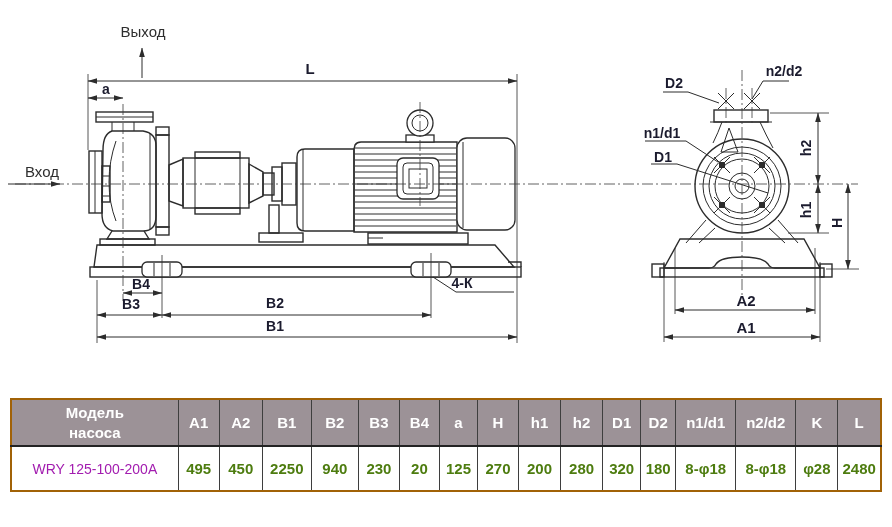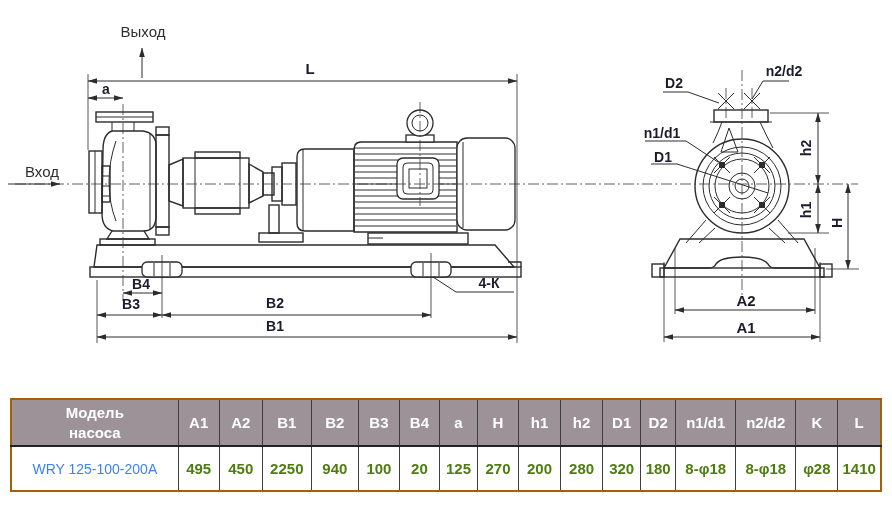--- a/index.html
+++ b/index.html
@@ -12,21 +12,21 @@
   .lbl.rot{transform:translate(-50%,-50%) rotate(-90deg);}
   .lbl.big{font-size:15px;}
   .lbl.flow{font-weight:500;font-size:15px;color:#2e2e2e;}
   table.dims{position:absolute;left:10px;top:398px;width:872px;border-collapse:collapse;
              table-layout:fixed;border:2px solid #a16207;}
   table.dims th{background:#9c9297;color:#ffffff;font-weight:bold;font-size:15px;
                 border:1px solid #3e3e3e;border-bottom:2px solid #232323;height:45px;
                 text-align:center;vertical-align:middle;white-space:pre-line;line-height:1.3;padding:0;}
   table.dims td{background:#ffffff;color:#4d7c0f;font-weight:bold;font-size:15px;
                 border:1px solid #3e3e3e;height:43px;text-align:center;vertical-align:middle;padding:0;}
-  table.dims td.model{font-weight:normal;font-size:14px;color:#3b82f6;}
+  table.dims td.model{font-weight:normal;font-size:14px;color:#a21caf;}
 </style>
 </head>
 <body>
 
 <div class="stage">
 
   <div class="drawing">
     <svg width="892" height="392" viewBox="0 0 892 392" aria-hidden="true">
       <defs>
         <marker id="arr" markerWidth="11" markerHeight="8" refX="9.2" refY="3.5" orient="auto-start-reverse" markerUnits="userSpaceOnUse">
@@ -182,21 +182,21 @@
     </svg>
 
     <div class="lbl flow" style="left:143px;top:31px">Выход</div>
     <div class="lbl flow" style="left:42px;top:171px">Вход</div>
     <div class="lbl big" style="left:310px;top:68px">L</div>
     <div class="lbl" style="left:106px;top:89px">a</div>
     <div class="lbl" style="left:141px;top:284px">B4</div>
     <div class="lbl" style="left:131px;top:304px">B3</div>
     <div class="lbl" style="left:275px;top:303px">B2</div>
     <div class="lbl" style="left:275px;top:326px">B1</div>
-    <div class="lbl" style="left:489px;top:283px">4-К</div>
+    <div class="lbl" style="left:462px;top:283px">4-К</div>
     <div class="lbl" style="left:674px;top:83px">D2</div>
     <div class="lbl" style="left:784px;top:71px">n2/d2</div>
     <div class="lbl" style="left:662px;top:133px">n1/d1</div>
     <div class="lbl" style="left:663px;top:157px">D1</div>
     <div class="lbl rot" style="left:806px;top:148px">h2</div>
     <div class="lbl rot" style="left:806px;top:210px">h1</div>
     <div class="lbl rot" style="left:837px;top:223px">H</div>
     <div class="lbl big" style="left:746px;top:300px">A2</div>
     <div class="lbl big" style="left:746px;top:327px">A1</div>
   </div>
@@ -243,29 +243,29 @@
         <th>L</th>
       </tr>
     </thead>
     <tbody>
       <tr>
         <td class="model">WRY 125-100-200A</td>
         <td>495</td>
         <td>450</td>
         <td>2250</td>
         <td>940</td>
-        <td>100</td>
+        <td>230</td>
         <td>20</td>
         <td>125</td>
         <td>270</td>
         <td>200</td>
         <td>280</td>
         <td>320</td>
         <td>180</td>
         <td>8-φ18</td>
         <td>8-φ18</td>
         <td>φ28</td>
-        <td>1410</td>
+        <td>2480</td>
       </tr>
     </tbody>
   </table>
 
 </div>
 
 </body></html>

